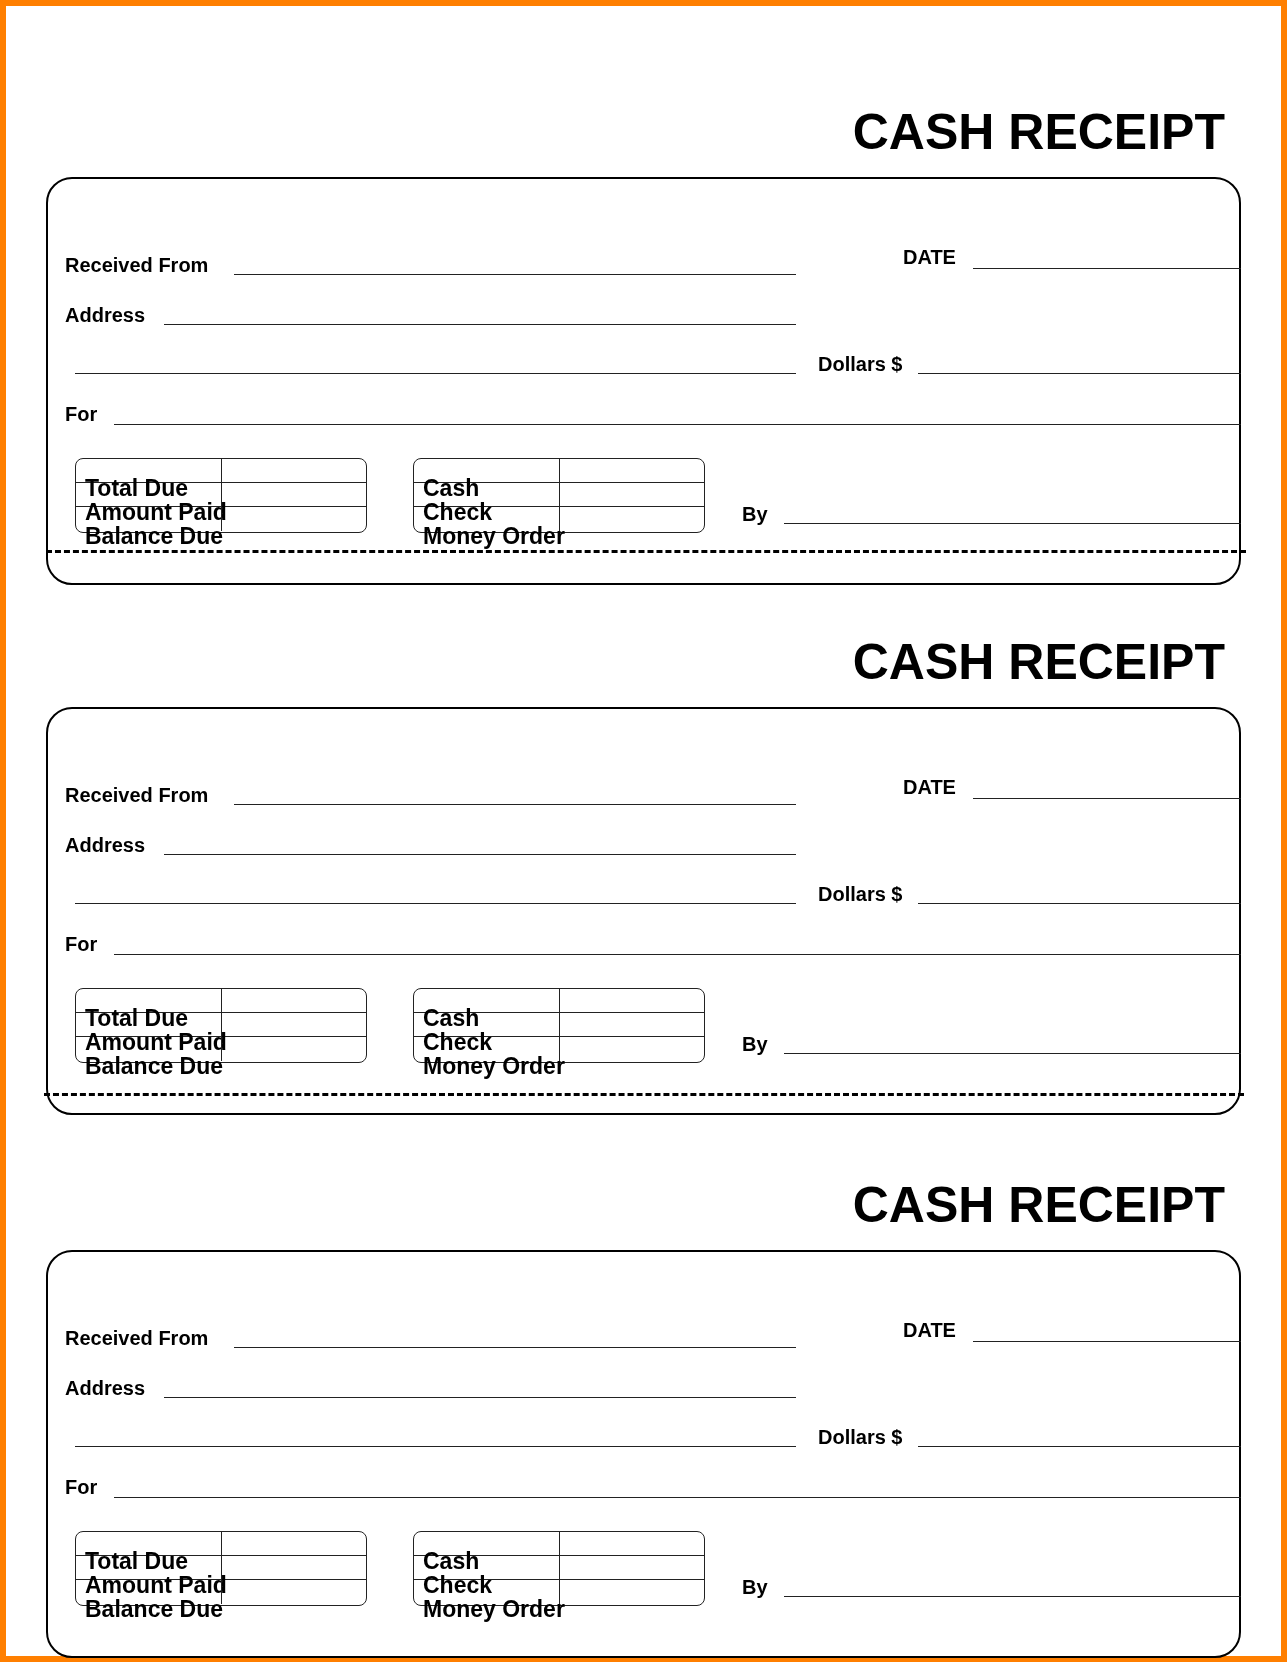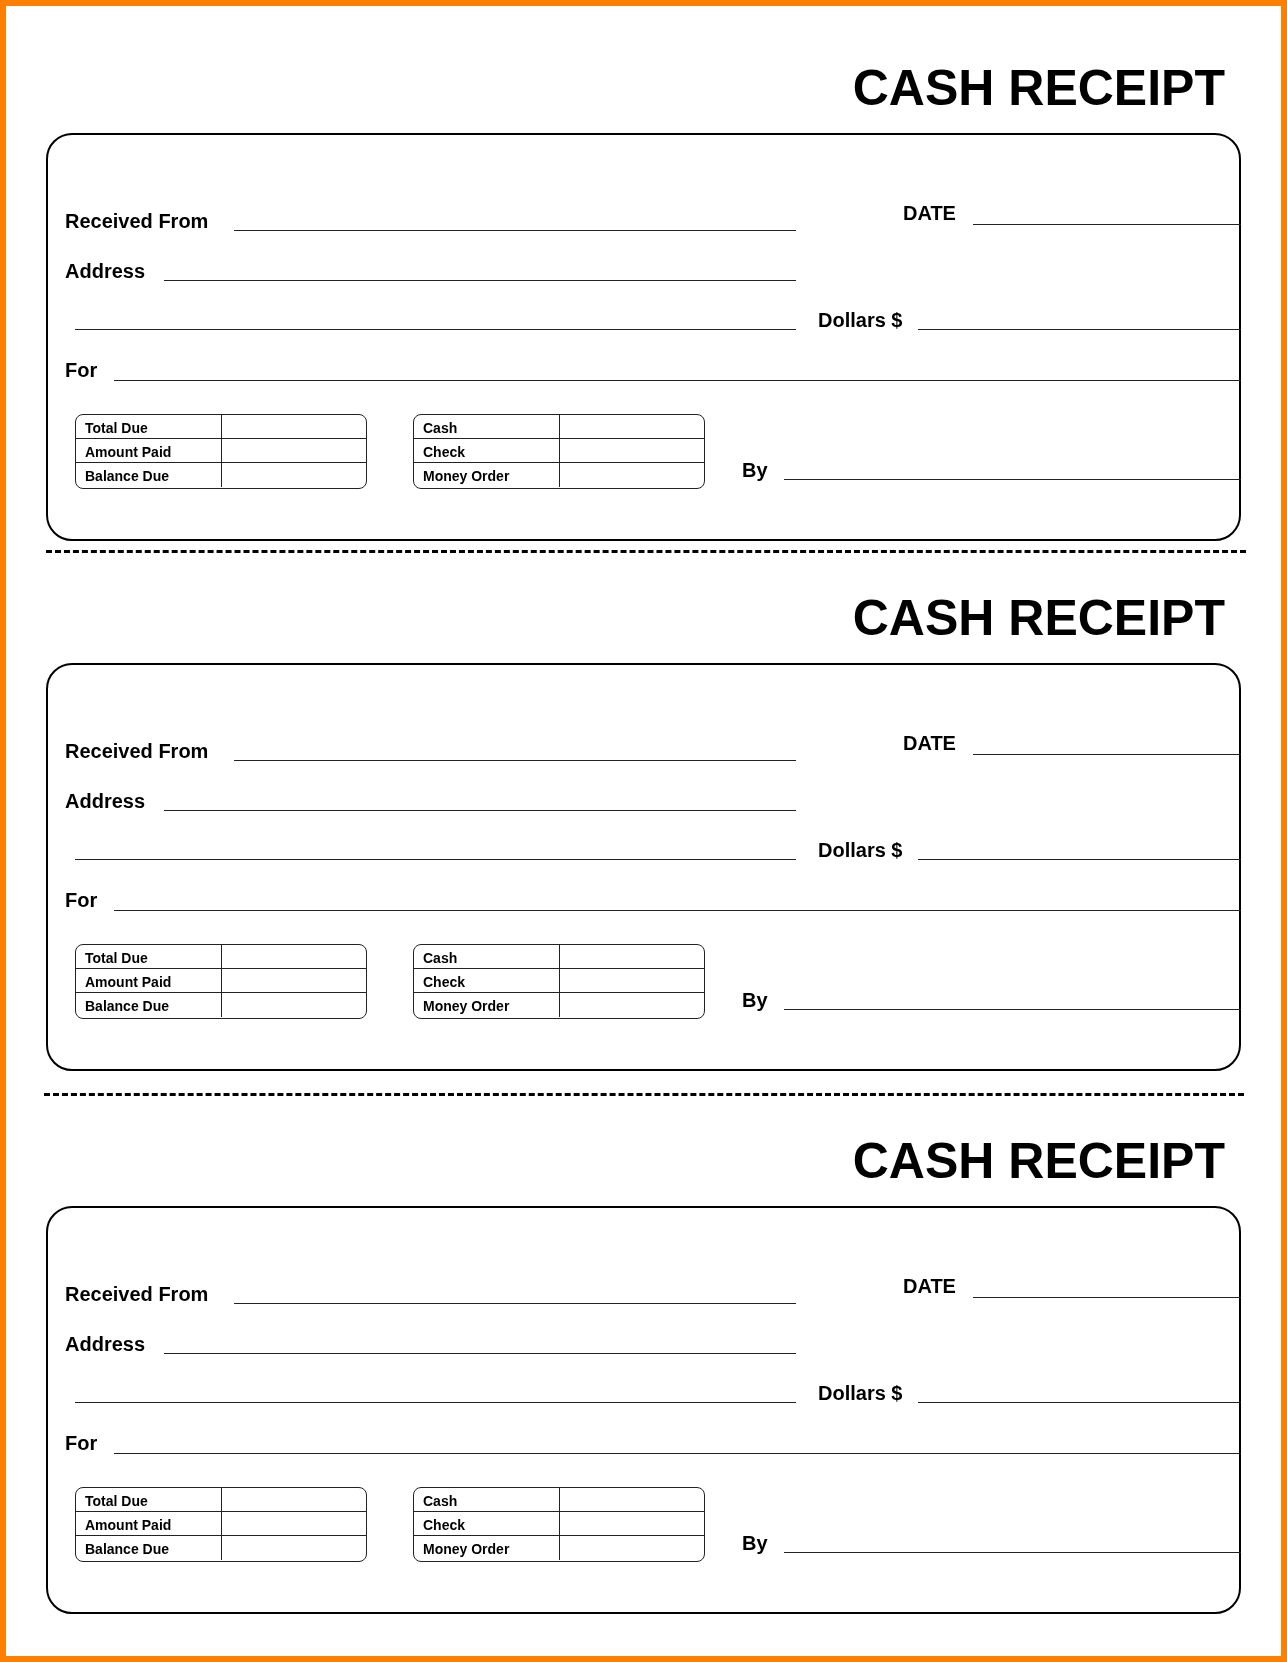--- a/index.html
+++ b/index.html
@@ -6,42 +6,42 @@
   body {
     width: 1287px; height: 1662px; position: relative; overflow: hidden;
     background: #ffffff;
     font-family: "Liberation Sans", "DejaVu Sans", sans-serif;
     color: #000;
   }
   .frame {
     position: absolute; left: 0; top: 0; width: 1287px; height: 1662px;
     box-sizing: border-box; border: 6px solid #ff7f00;
   }
-  .receipt { position: absolute; left: 0; width: 1287px; height: 480px; }
+  .receipt { position: absolute; left: 0; width: 1287px; height: 480px; margin-top: 44px; }
   .title {
     position: absolute; right: 62px; top: 0;
     font-size: 50px; font-weight: bold; letter-spacing: 0px; line-height: 56px;
     white-space: nowrap;
   }
   .box {
     position: absolute; left: 46px; top: 73px; width: 1195px; height: 408px;
     border: 2.5px solid #000; border-radius: 26px; box-sizing: border-box;
   }
   .lbl { position: absolute; font-size: 20px; font-weight: bold; white-space: nowrap; line-height: 22px; }
   .line { position: absolute; height: 0; border-top: 1.5px solid #222; }
   .mini {
     position: absolute; height: 75px; border: 1.5px solid #222; border-radius: 8px; box-sizing: border-box;
   }
   .mini .row {
     position: absolute; left: 0; right: 0; height: 24px;
     border-bottom: 1.5px solid #222; box-sizing: border-box;
   }
   .mini .row:last-child { border-bottom: none; }
   .mini .cell-label {
-    position: absolute; left: 9px; top: 2px; font-size: 14px; font-weight: bold; line-height: 22px; white-space: nowrap;
+    position: absolute; left: 9px; top: 18px; font-size: 23px; font-weight: bold; line-height: 22px; white-space: nowrap;
   }
   .mini .cell-value {
     position: absolute; top: 0; bottom: 0; right: 0; border-left: 1.5px solid #222;
   }
   .dash {
     position: absolute; left: 46px; width: 1200px; height: 0;
     border-top: 3px dashed #000;
   }
 </style>
 </head>

